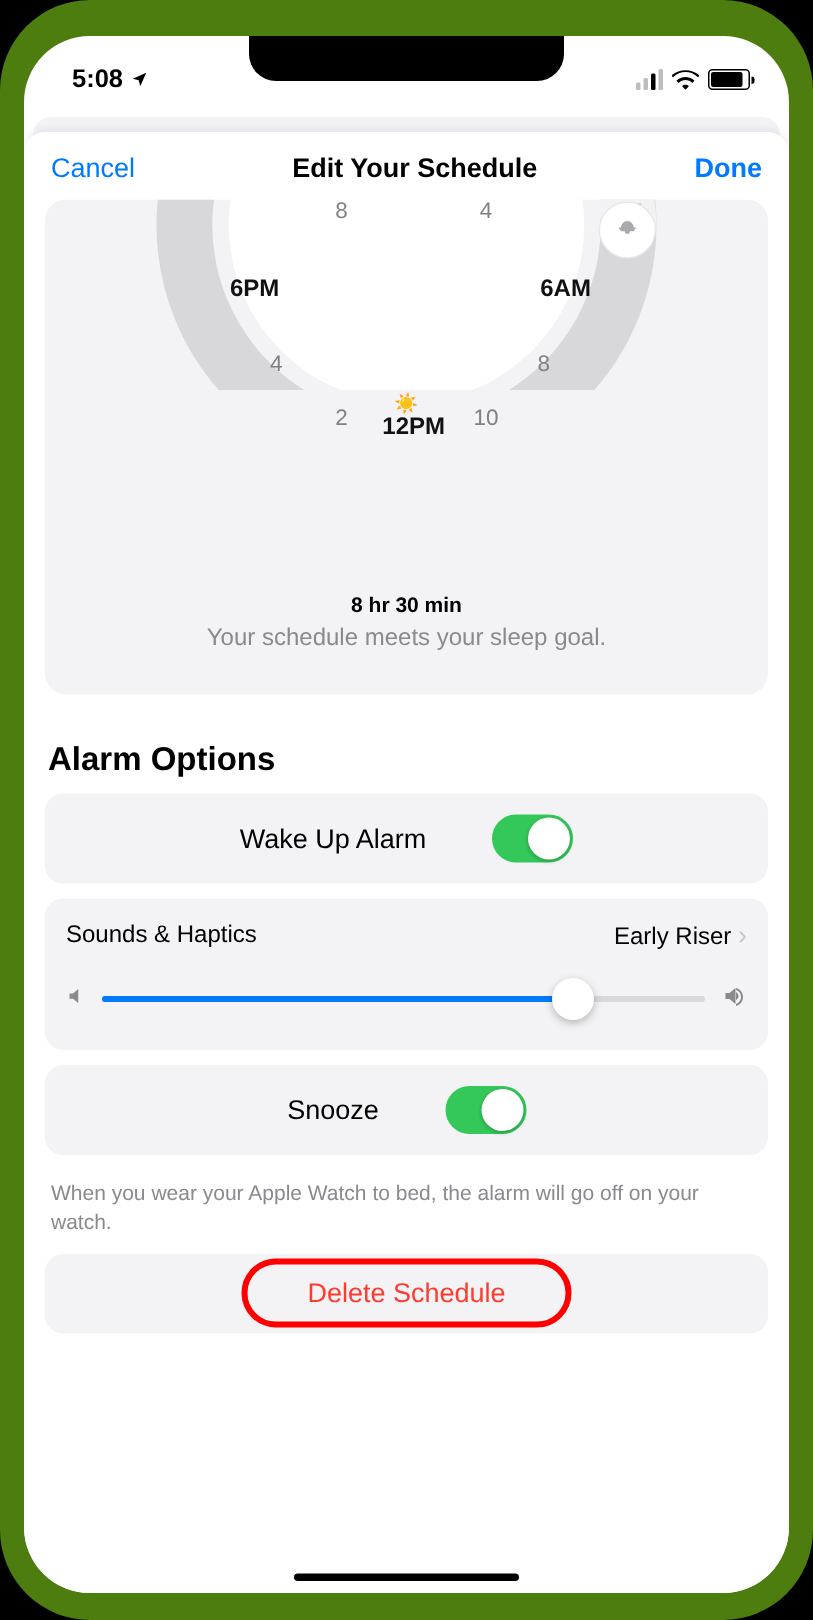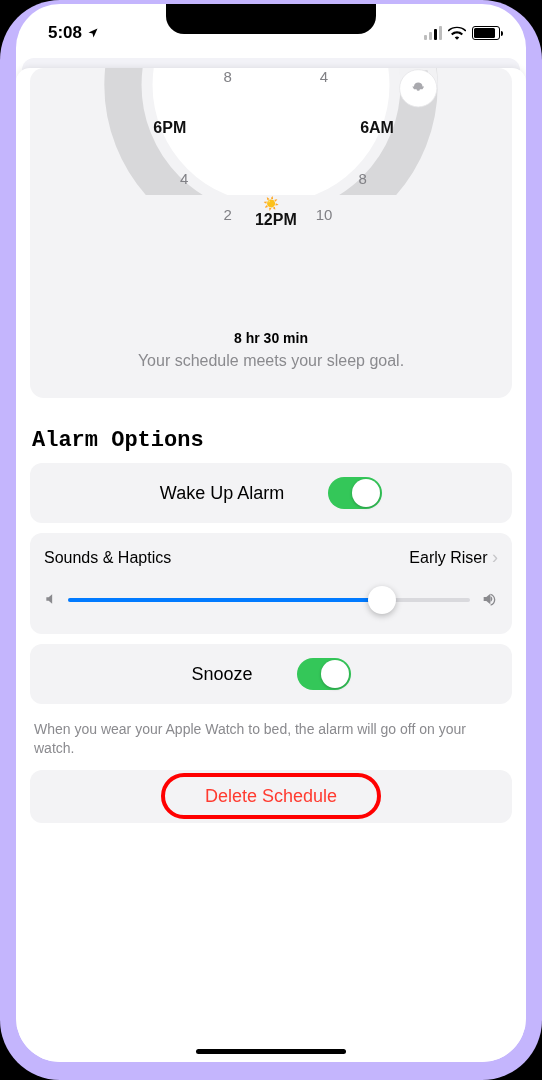--- a/index.html
+++ b/index.html
@@ -5,23 +5,23 @@
   * { box-sizing: border-box; margin: 0; padding: 0; }
   body {
     font-family: -apple-system, "Helvetica Neue", Helvetica, Arial, sans-serif;
     background: #000;
     display: flex;
     justify-content: center;
   }
   .phone {
     width: 542px;
     height: 1080px;
-    background: #c4b5fd;
+    background: #4d7c0f;
     border-radius: 60px;
-    padding: 4px 16px 18px 16px;
+    padding: 24px 16px 18px 16px;
     position: relative;
   }
   .screen {
     width: 100%;
     height: 100%;
     background: #fff;
     border-radius: 44px;
     overflow: hidden;
     position: relative;
     display: flex;
@@ -87,21 +87,21 @@
   }
   .dial-wrap{ position:relative; height:220px; }
   .dial-wrap svg{ display:block; margin:0 auto;}
   .dial-label{ position:absolute; font-size:15px; color:#808085; text-align:center; transform:translate(-50%,-50%); }
   .dial-label.strong{ color:#111; font-weight:700; font-size:16px; }
   .sun{ position:absolute; left:50%; top:128px; transform:translateX(-50%); font-size:13px; }
 
   .duration{ text-align:center; font-size:14px; font-weight:600; margin-top:42px; }
   .goal-text{ text-align:center; font-size:16px; color:#8a8a8e; margin-top:6px; }
 
-  .section-title{ font-size:22px; font-weight:700; margin:6px 2px 10px 2px;font-family:Liberation Mono, monospace; }
+  .section-title{ font-size:22px; font-weight:700; margin:6px 2px 10px 2px; }
 
   .row{
     background:#f3f3f5; border-radius:12px; padding:14px 14px;
     display:flex; align-items:center; justify-content:center;
     margin-bottom:10px;
     gap:44px;
   }
   .row .label{ font-size:18px; color:#000; }
   .chevron{ color:#c6c6c9; font-size:18px;}
 
@@ -160,20 +160,25 @@
           </svg>
         <div class="battery">
             <div class="battery-fill"></div>
           </div>
       </div>
     </div>
 
     <div class="sheet-peek"></div>
 
     <div class="sheet">
+      <div class="nav">
+        <span class="btn">Cancel</span>
+        <span class="title">Edit Your Schedule</span>
+        <span class="btn done">Done</span>
+      </div>
 
       <div class="content">
 
         <div class="dial-card">
           <div class="dial-wrap">
             <svg width="460" height="220" viewBox="0 0 460 260">
               <defs>
                   <clipPath id="cp">
                     <rect x="0" y="0" width="460" height="260"></rect>
                   </clipPath>

